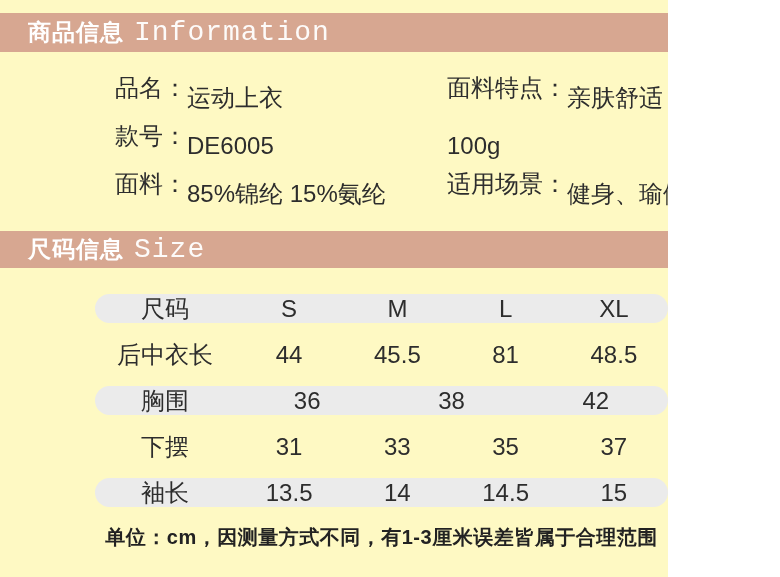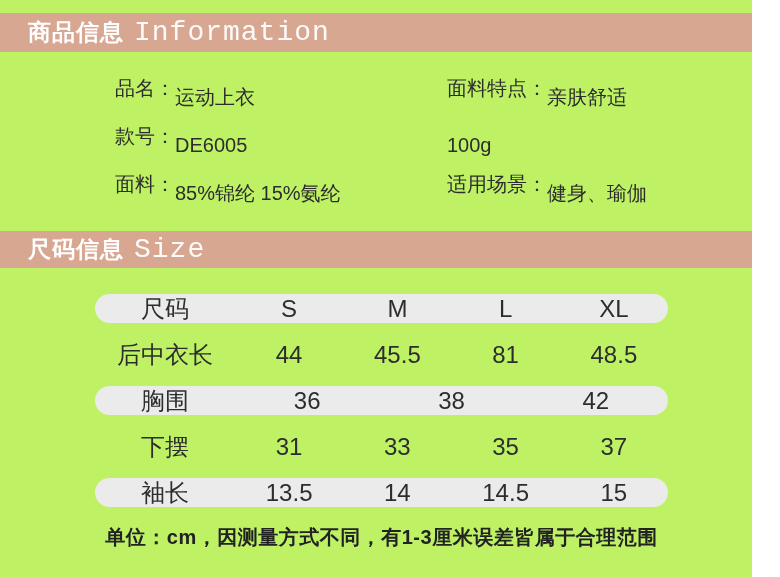--- a/index.html
+++ b/index.html
@@ -1,20 +1,20 @@
 <!DOCTYPE html>
 <html><head>
 <meta charset="utf-8">
 <style>
   html, body { margin: 0; padding: 0; background: #ffffff; }
   .page {
     position: relative;
-    width: 752px;
+    width: 668px;
     height: 577px;
-    background: #bef264;
+    background: #fef9c3;
     font-family: "Liberation Sans", "DejaVu Sans", sans-serif;
     color: #2d2d2d;
     overflow: hidden;
   }
   
   .bar {
     position: absolute;
     left: 0;
     width: 100%;
     box-sizing: border-box;
@@ -44,21 +44,21 @@
     top: 64px;
     display: flex;
     flex-direction: column;
   }
   .info-col.left  { left: 115px; }
   .info-col.right { left: 447px; }
   .info-row {
     height: 48px;
     display: flex;
     align-items: center;
-    font-size: 20px;
+    font-size: 24px;
     white-space: nowrap;
   }
   .f-label { color: #2d2d2d; }
   .f-value { color: #2d2d2d; margin-top: 19px; }
   
   .size-table {
     position: absolute;
     top: 294px;
     left: 95px;
     width: 573px;

